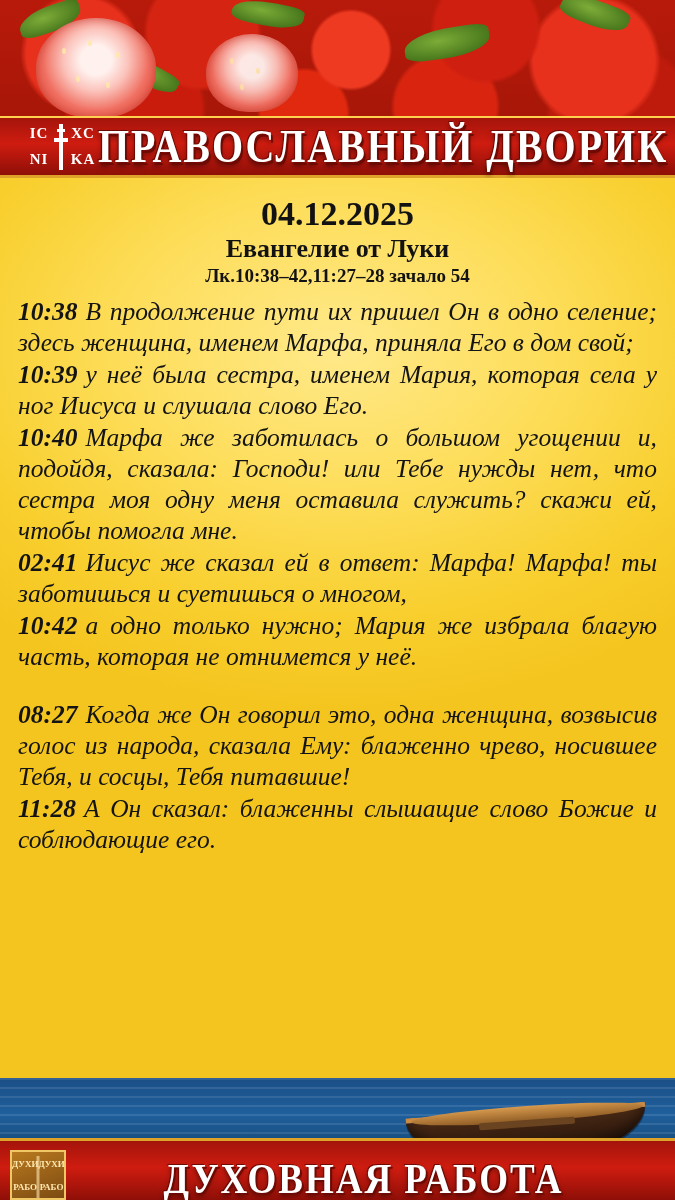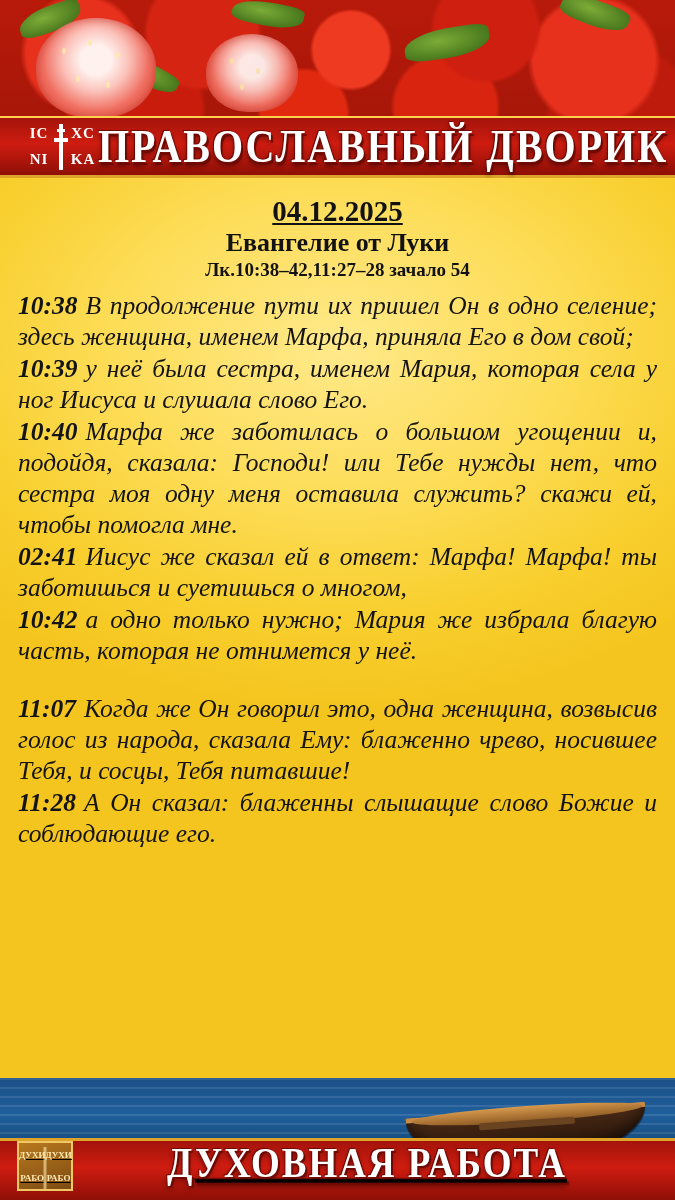--- a/index.html
+++ b/index.html
@@ -130,21 +130,21 @@
       radial-gradient(ellipse 520px 360px at 50% 18%, #ffe98a 0%, #fddc55 45%, #f8cf2e 75%, #f5c51f 100%),
       linear-gradient(180deg, #fbdc5c 0%, #f6c71f 55%, #f3bf12 100%);
     padding: 16px 14px 0 14px;
   }
   .head-block {
     text-align: center;
     font-family: "Liberation Serif", serif;
     font-weight: bold;
     color: #121212;
   }
-  .head-date { font-size: 29px; line-height: 1.18; text-decoration: underline; }
+  .head-date { font-size: 34px; line-height: 1.18; }
   .head-title { font-size: 26px; line-height: 1.18; }
   .head-ref { font-size: 19px; line-height: 1.18; }
 
   .scripture {
     margin-top: 10px;
     font-family: "Liberation Serif", serif;
     font-style: italic;
     font-size: 25.5px;
     line-height: 1.215;
     color: #141414;
@@ -218,23 +218,22 @@
     filter: blur(2px);
   }
   .bottom-strip {
     position: absolute;
     left: 0; bottom: 0;
     width: 675px;
     height: 62px;
     background: linear-gradient(180deg, #a4140b 0%, #cf1c10 45%, #8e0f07 100%);
     border-top: 3px solid #e0a32a;
     display: flex;
-    align-items: flex-start;
-    padding-left: 17px;
-    text-decoration: underline;
+    align-items: flex-end;
+    padding-left: 10px;
   }
   .icon-plaque {
     width: 56px; height: 50px;
     border: 2px solid #f0c765;
     background: linear-gradient(160deg, #b8791f, #7d4b12);
     display: grid;
     grid-template-columns: 1fr 1fr;
     grid-template-rows: 1fr 1fr;
     font-size: 9px;
     color: #ffe9b0;
@@ -332,21 +331,21 @@
       <p class="verse">
         <span class="vnum">02:41</span><span>Иисус же сказал ей в ответ: Марфа! Марфа! ты заботишься и суетишься о многом,</span>
       </p>
       <p class="verse">
         <span class="vnum">10:42</span><span>а одно только нужно; Мария же избрала благую часть, которая не отнимется у неё.</span>
       </p>
 
       <div class="gap"></div>
 
       <p class="verse">
-        <span class="vnum">11:07</span><span>Когда же Он говорил это, одна женщина, возвысив голос из народа, сказала Ему: блаженно чрево, носившее Тебя, и сосцы, Тебя питавшие!</span>
+        <span class="vnum">08:27</span><span>Когда же Он говорил это, одна женщина, возвысив голос из народа, сказала Ему: блаженно чрево, носившее Тебя, и сосцы, Тебя питавшие!</span>
       </p>
       <p class="verse">
         <span class="vnum">11:28</span><span>А Он сказал: блаженны слышащие слово Божие и соблюдающие его.</span>
       </p>
 
     </div>
   </div>
 
   <div class="bottom-banner">
     <div class="water-shine"></div>

